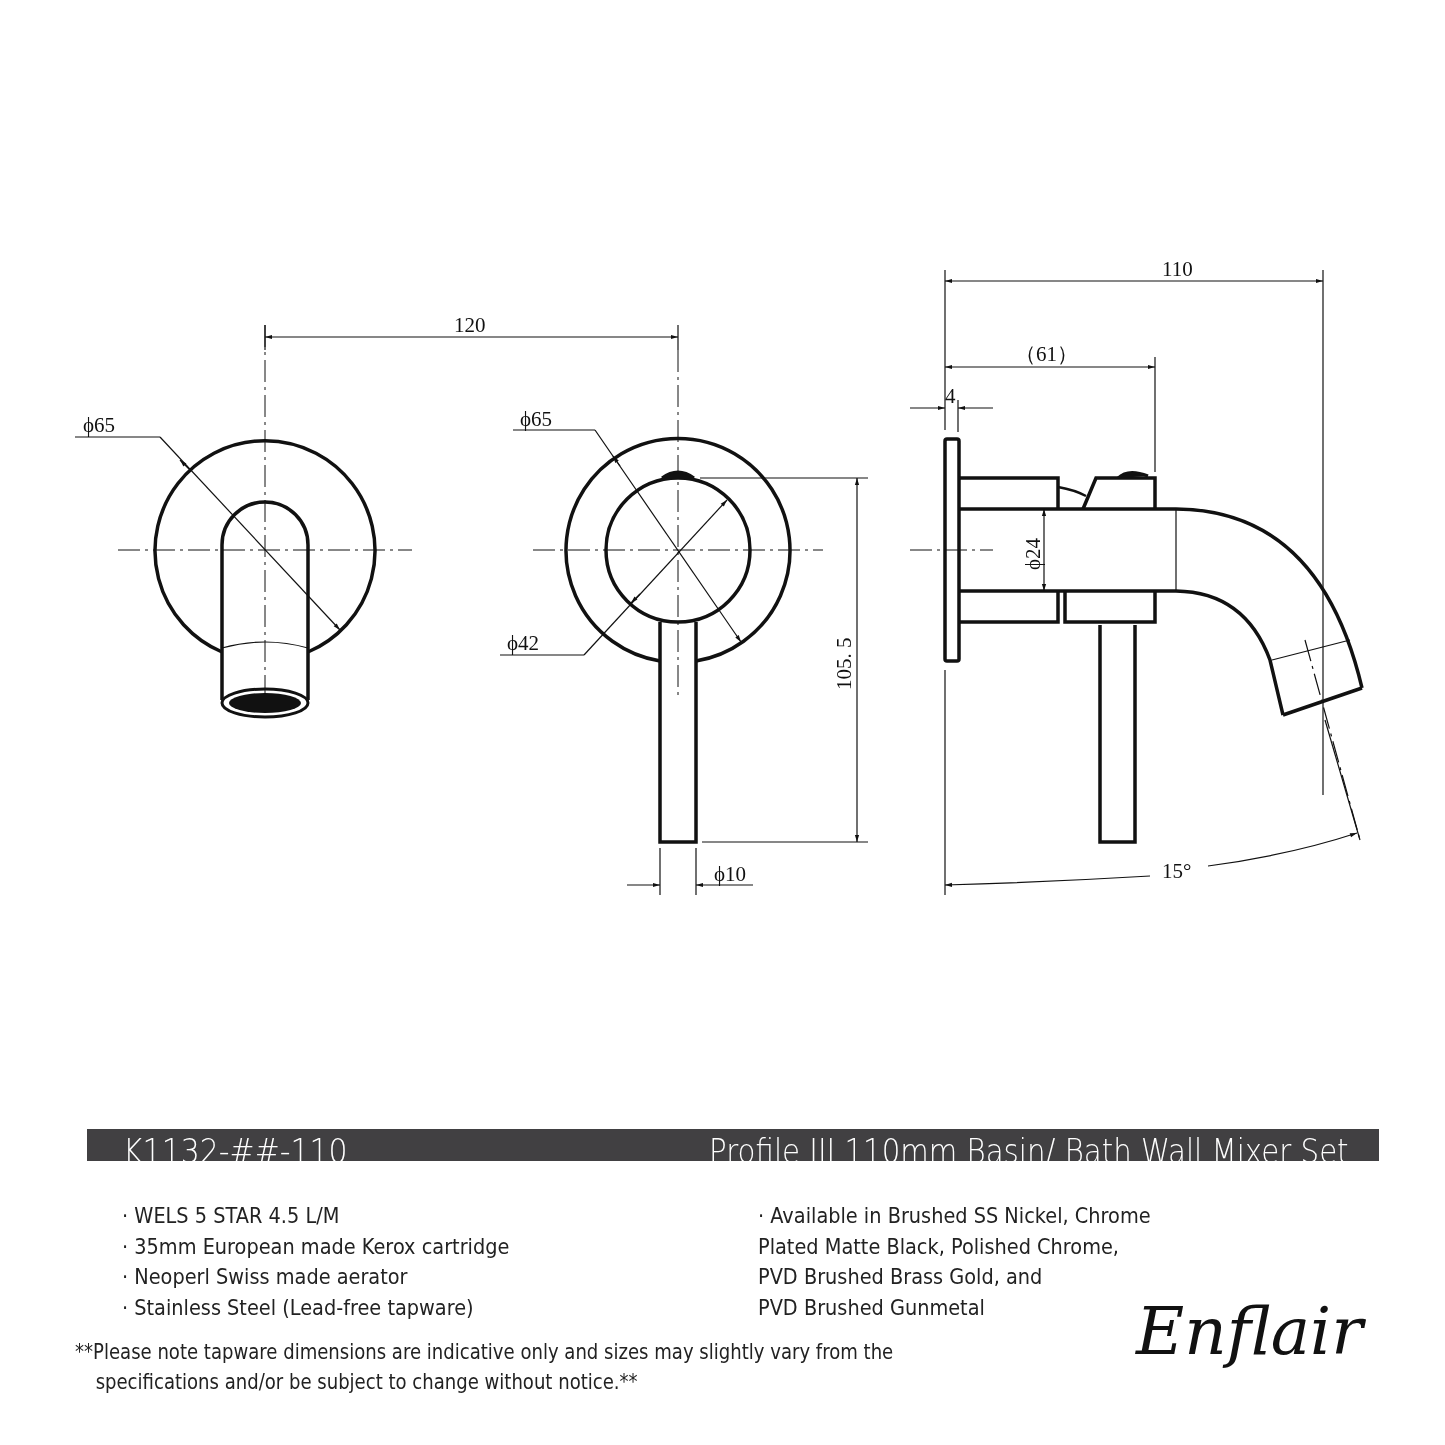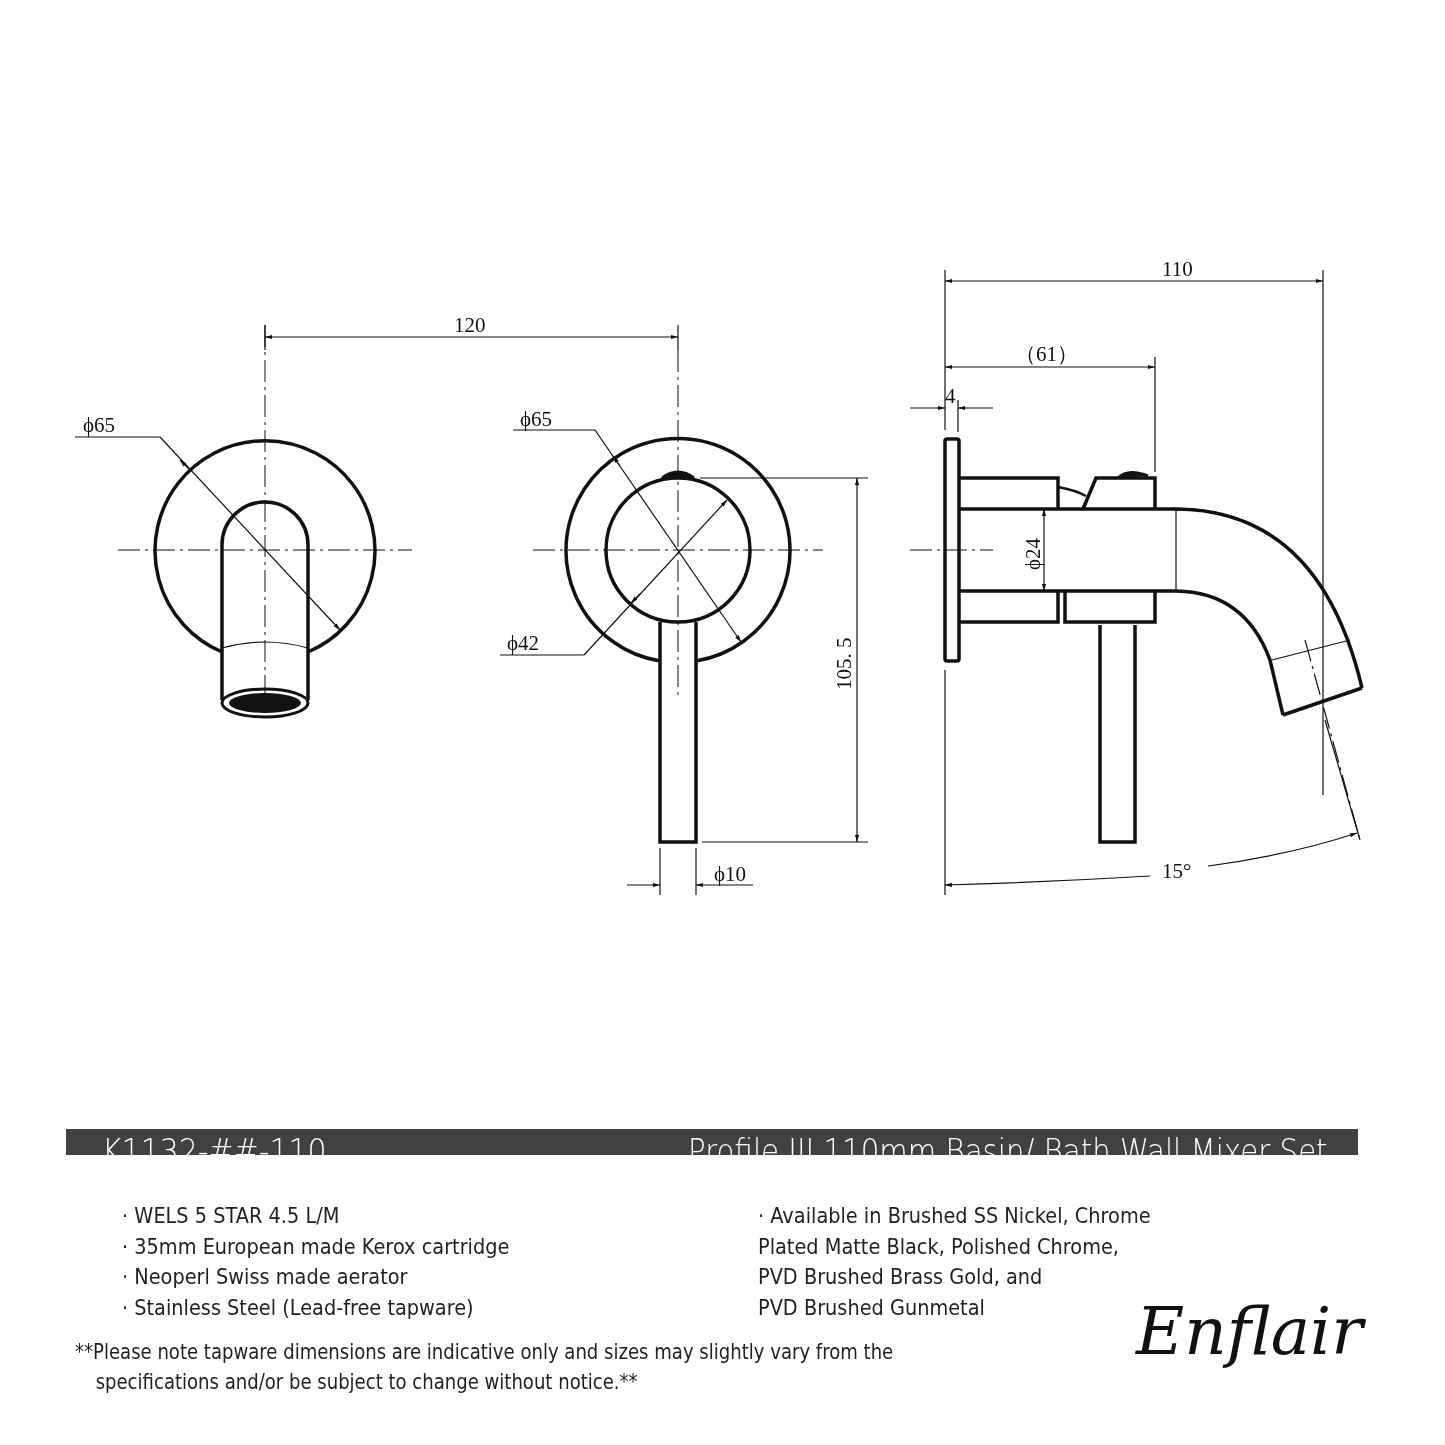--- a/index.html
+++ b/index.html
@@ -1,19 +1,19 @@
 <!DOCTYPE html>
 <html><head>
   <meta charset="utf-8">
   <style>
     html, body { margin: 0; padding: 0; background: #ffffff; }
     body { width: 1445px; height: 1445px; position: relative; overflow: hidden; font-family: "DejaVu Sans", sans-serif; }
     #drawing { position: absolute; left: 0; top: 0; width: 1445px; height: 1100px; }
     .dimtext { font-family: "Liberation Serif", "DejaVu Serif", serif; font-size: 21px; fill: #111; }
-    .banner { position: absolute; left: 66px; top: 1129px; width: 1292px; height: 26px; background: #414042; color: #ffffff; font-family: "DejaVu Sans", sans-serif; font-weight: 300; }
+    .banner { position: absolute; left: 87px; top: 1129px; width: 1292px; height: 32px; background: #414042; color: #ffffff; font-family: "DejaVu Sans", sans-serif; font-weight: 300; }
     .banner .code { position: absolute; left: 36px; top: 2px; font-size: 34px; letter-spacing: 0px; transform: scaleX(0.88); transform-origin: left center; }
     .banner .title { position: absolute; right: 30px; top: 2px; font-size: 34px; transform: scaleX(0.86); transform-origin: right center; white-space: nowrap; }
     .specs { position: absolute; font-family: "DejaVu Sans", sans-serif; font-size: 21px; color: #222; line-height: 30.5px; transform: scaleX(0.92); transform-origin: left top; white-space: nowrap; }
     .specs.left { left: 122px; top: 1201px; }
     .specs.right { left: 758px; top: 1201px; }
     .specs div { margin: 0; }
     .note { position: absolute; left: 75px; top: 1337px; font-family: "DejaVu Sans", sans-serif; font-size: 21px; color: #222; line-height: 30px; transform: scaleX(0.86); transform-origin: left top; white-space: nowrap; }
     .note .line2 { padding-left: 24px; }
     .logo { position: absolute; left: 1128px; top: 1276px; width: 250px; height: 120px; }
   </style>

